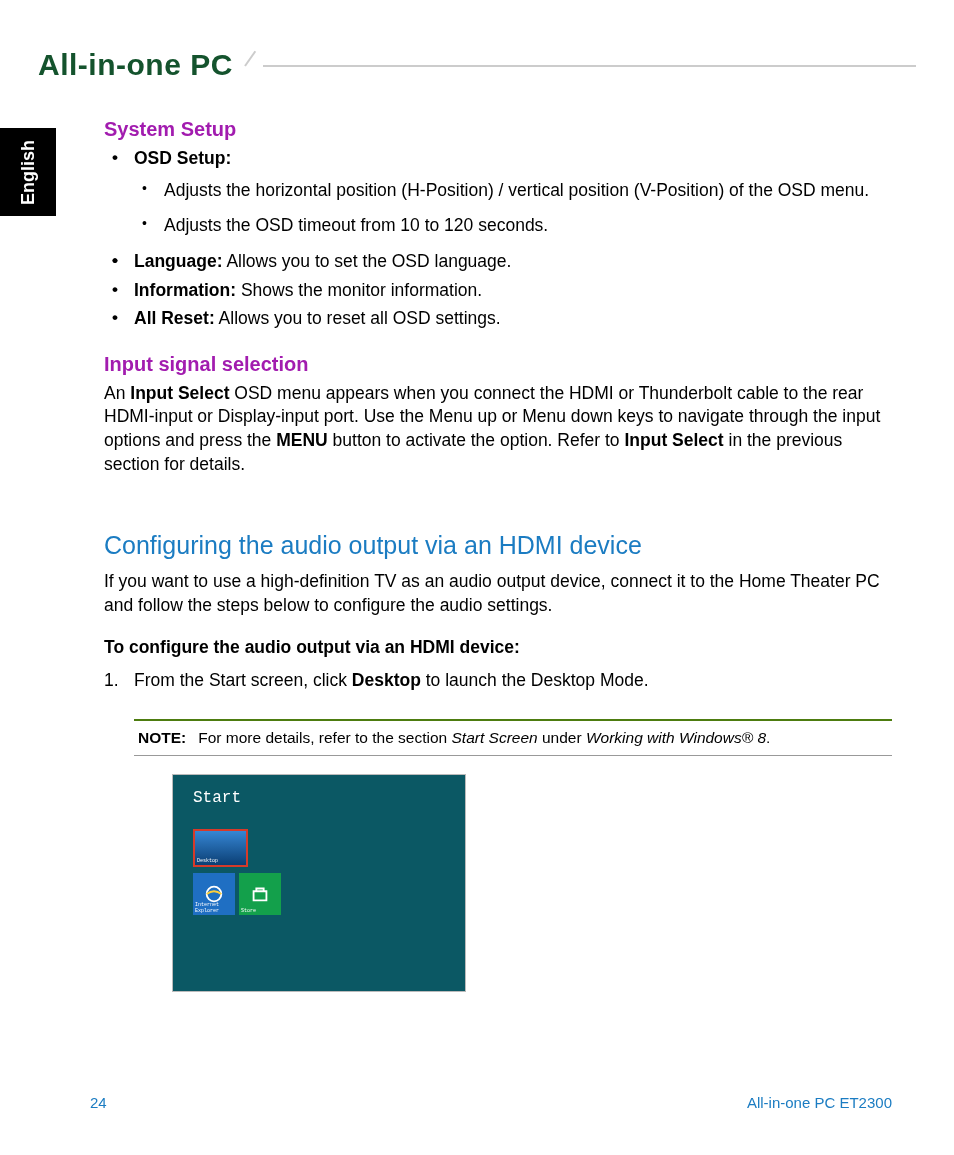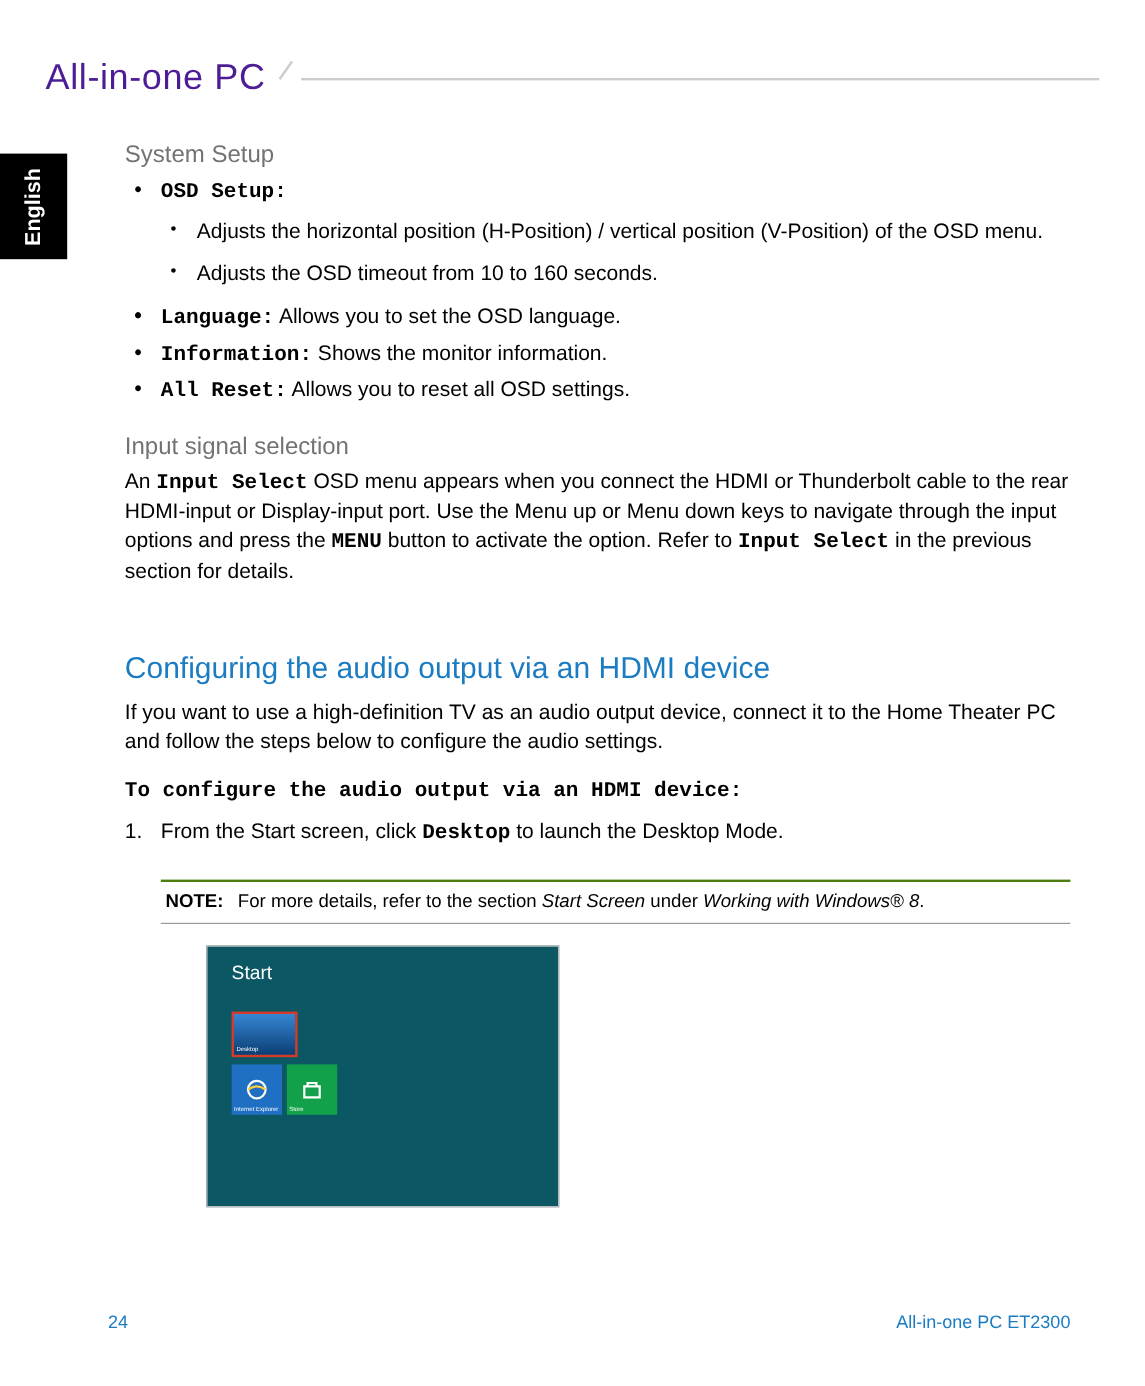--- a/index.html
+++ b/index.html
@@ -15,22 +15,22 @@
   .header {
     position: absolute;
     top: 48px;
     left: 38px;
     right: 38px;
     display: flex;
     align-items: center;
   }
   .header-title {
     font-size: 30px;
-    font-weight: 400;
-    color: #4c1d95;
+    font-weight: 700;
+    color: #14532d;
     letter-spacing: 0.5px;
     white-space: nowrap;
     padding-right: 12px;
     font-family: "Trebuchet MS", Verdana, sans-serif;
   }
   .header-slash {
     width: 18px;
     height: 28px;
     position: relative;
     margin-right: 0;
@@ -65,22 +65,22 @@
     writing-mode: vertical-rl;
     transform: rotate(180deg);
   }
   .content {
     position: absolute;
     top: 118px;
     left: 104px;
     right: 62px;
   }
   .h3-blue {
-    color: #737373;
-    font-weight: 400;
+    color: #a21caf;
+    font-weight: 700;
     font-size: 20px;
     margin-bottom: 6px;
   }
   .h2-blue {
     color: #1b7cc2;
     font-weight: 400;
     font-size: 25px;
     margin-top: 55px;
     margin-bottom: 10px;
   }
@@ -113,21 +113,21 @@
     padding-left: 30px;
     margin-bottom: 12px;
   }
   ul.sub > li::before {
     content: "•";
     position: absolute;
     left: 8px;
     top: 0;
     font-size: 14px;
   }
-  .bold { font-weight: 700; font-family: Liberation Mono, monospace; }
+  .bold { font-weight: 700; }
   .para {
     font-size: 17.5px;
     line-height: 1.35;
     margin-bottom: 6px;
   }
   .section-gap { margin-top: 22px; }
   .step-list {
     list-style: none;
     padding-left: 0;
     font-size: 17.5px;
@@ -154,21 +154,21 @@
   .note-label { font-weight: 700; margin-right: 12px; }
   .italic { font-style: italic; }
   .screenshot {
     margin-top: 18px;
     margin-left: 68px;
     width: 294px;
     height: 218px;
     background: #0b5864;
     border: 1px solid #bbb;
     position: relative;
-    font-family: Liberation Sans, sans-serif;
+    font-family: Liberation Mono, monospace;
     color: #fff;
   }
   .screenshot .start-label {
     position: absolute;
     top: 14px;
     left: 20px;
     font-size: 16px;
     font-weight: 300;
   }
   .tile {
@@ -235,21 +235,21 @@
 
 <div class="content">
 
   <div class="h3-blue">System Setup</div>
 
   <ul class="bullets">
     <li>
       <span class="bold">OSD Setup:</span>
       <ul class="sub">
         <li>Adjusts the horizontal position (H-Position) / vertical position (V-Position) of the OSD menu.</li>
-        <li>Adjusts the OSD timeout from 10 to 160 seconds.</li>
+        <li>Adjusts the OSD timeout from 10 to 120 seconds.</li>
       </ul>
     </li>
     <li></li>
     <li>
       <span class="bold">Language:</span><span> Allows you to set the OSD language.</span>
     </li>
     <li>
       <span class="bold">Information:</span><span> Shows the monitor information.</span>
     </li>
     <li>

